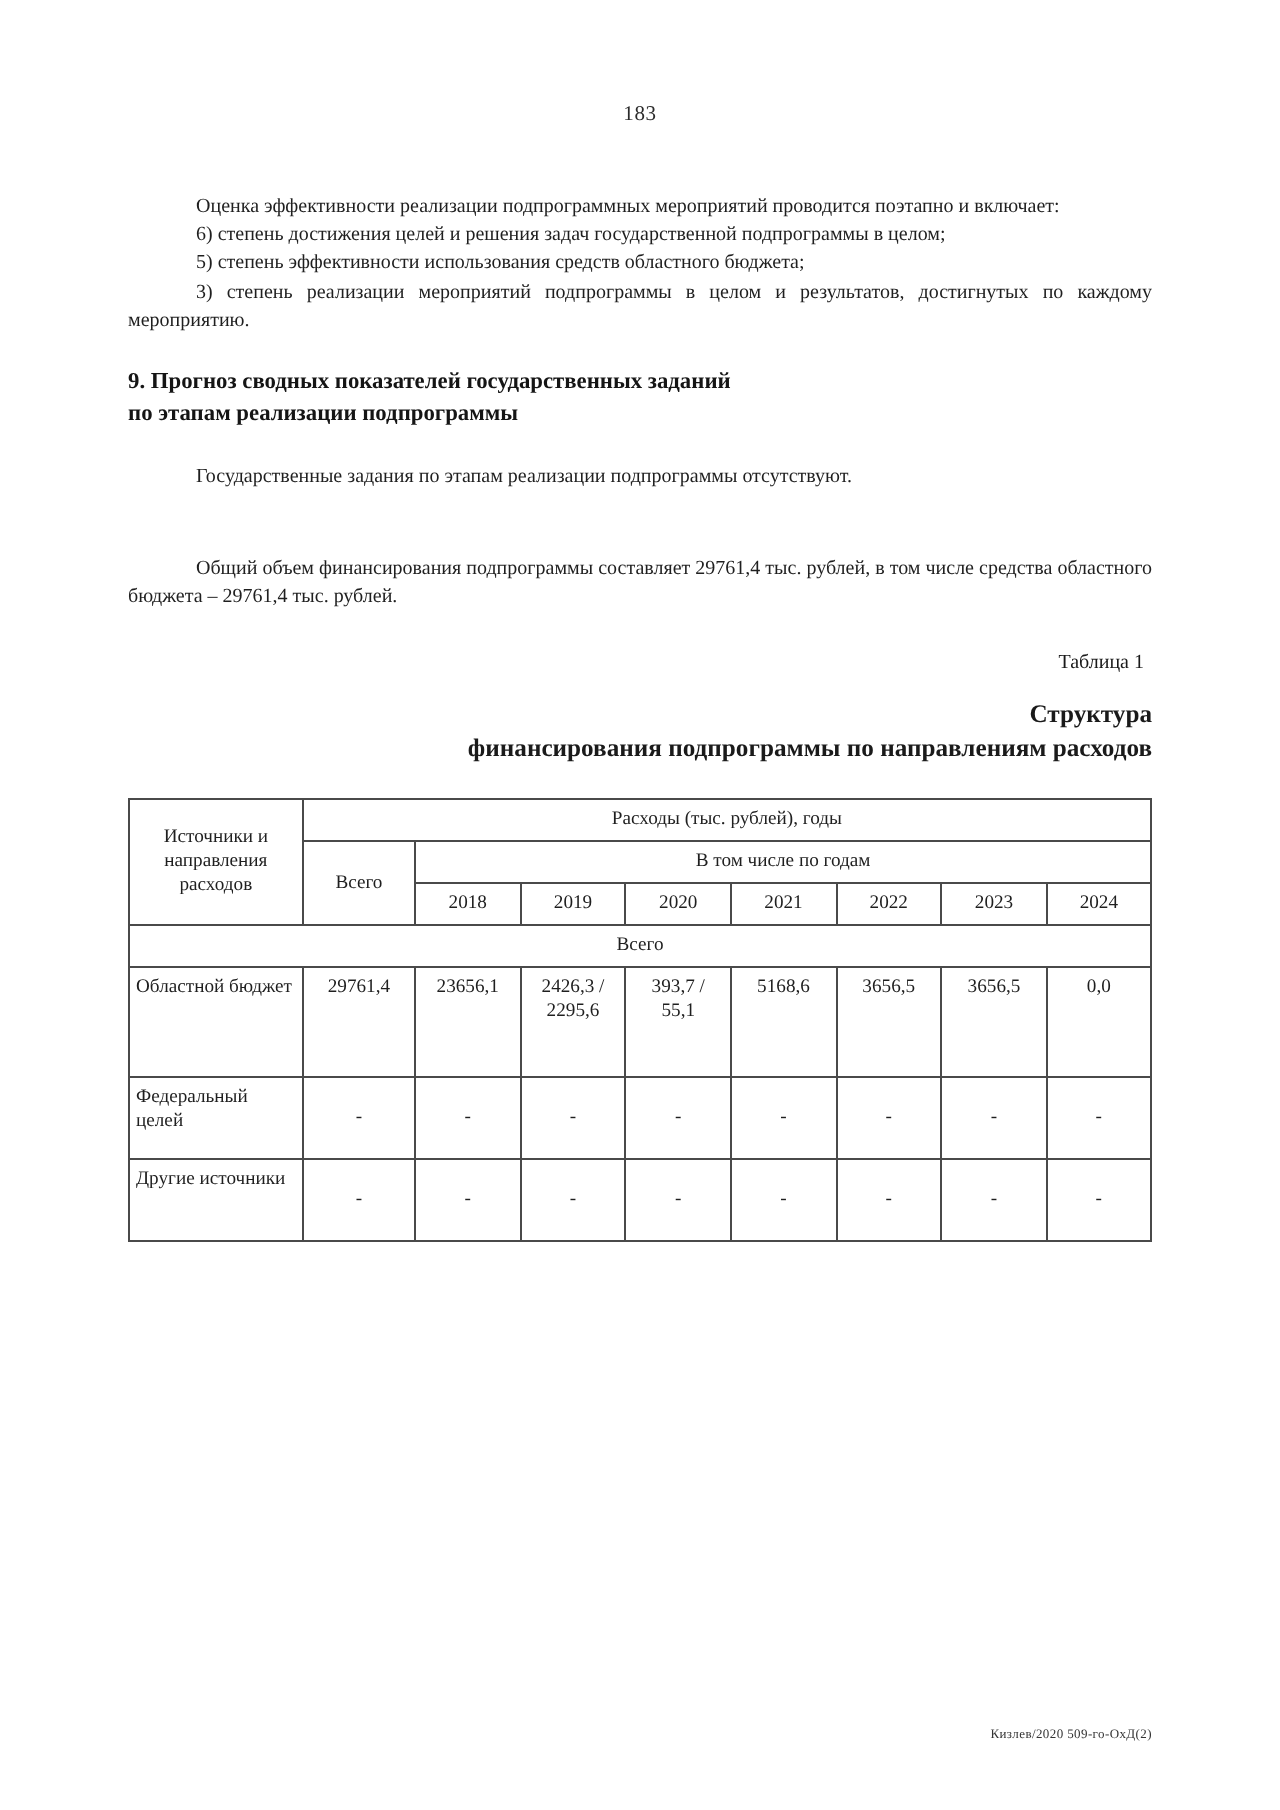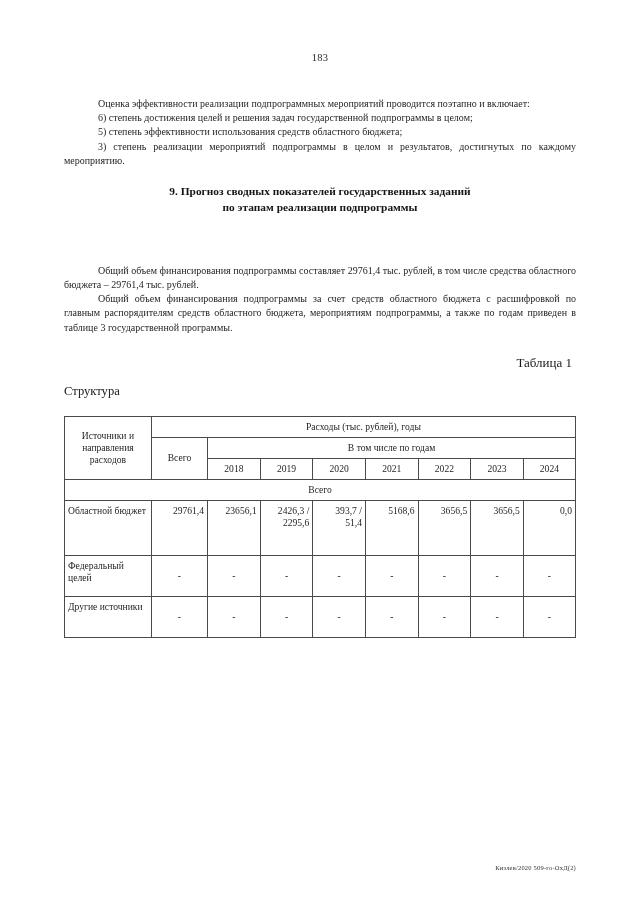--- a/index.html
+++ b/index.html
@@ -31,39 +31,39 @@
   }
   p.body-par {
     margin: 0;
     font-size: 10px;
     line-height: 1.42;
     text-align: justify;
     text-indent: 34px;
     color: #1f1f1f;
   }
   .heading {
-    text-align: center;
+    text-align: left;
     font-weight: bold;
     font-size: 11.4px;
     line-height: 1.4;
     margin: 0;
     color: #151515;
   }
   .sp-12 { height: 12px; }
   .sp-16 { height: 16px; }
   .sp-20 { height: 20px; }
   .table-label {
     text-align: right;
-    font-size: 13px;
+    font-size: 10px;
     margin: 0;
     padding-right: 4px;
   }
   .tbl-title {
-    text-align: left;
-    font-weight: normal;
+    text-align: right;
+    font-weight: bold;
     font-size: 12.6px;
     line-height: 1.35;
     margin: 0;
   }
   table.fin {
     width: 100%;
     border-collapse: collapse;
     font-size: 9.6px;
     color: #1f1f1f;
     table-layout: fixed;
@@ -73,21 +73,21 @@
     padding: 4px 3px;
     vertical-align: top;
     font-weight: normal;
     line-height: 1.25;
   }
   table.fin .c { text-align: center; vertical-align: middle; }
   table.fin .hdr { text-align: center; vertical-align: middle; }
   .rowlabel { text-align: left; padding-left: 4px; margin-left: 48px; }
   .tall { height: 46px; }
   .tall2 { height: 32px; }
-  .num { text-align: right; padding-left: 4px; }
+  .num { text-align: center; padding-left: 4px; }
   .footer-note {
     position: absolute;
     right: 64px;
     bottom: 34px;
     font-size: 6.5px;
     color: #333;
     letter-spacing: 0.2px;
   }
   .ol-line { text-indent: 34px; }
 </style>
@@ -103,36 +103,37 @@
   <p class="body-par ol-line">5) степень эффективности использования средств областного бюджета;</p>
   <p class="body-par ol-line">3) степень реализации мероприятий подпрограммы в целом и результатов, достигнутых по каждому мероприятию.</p>
 
   <div class="sp-16"></div>
 
   <p class="heading">9. Прогноз сводных показателей государственных заданий</p>
   <p class="heading">по этапам реализации подпрограммы</p>
 
   <div class="sp-16"></div>
 
+  <p class="body-par">Государственные задания по этапам реализации подпрограммы отсутствуют.</p>
 
   <div class="sp-16"></div>
 
 
   <div class="sp-16"></div>
 
   <p class="body-par">Общий объем финансирования подпрограммы составляет 29761,4 тыс. рублей, в том числе средства областного бюджета – 29761,4 тыс. рублей.</p>
-  <p class="body-par">Общий объем финансирования подпрограммы за счет средств областного бюджета с расшифровкой по главным распорядителям средств областного бюджета, мероприятиям подпрограммы, а также по годам приведен в таблице 3 государственной программы.</p>
 
   <div class="sp-20"></div>
 
   <p class="table-label">Таблица 1</p>
 
   <div class="sp-12"></div>
 
   <p class="tbl-title">Структура</p>
+  <p class="tbl-title">финансирования подпрограммы по направлениям расходов</p>
 
   <div class="sp-16"></div>
 
   <table class="fin">
     <colgroup>
       <col style="width:17%">
       <col style="width:11%">
       <col style="width:10.3%">
       <col style="width:10.3%">
       <col style="width:10.3%">
@@ -163,21 +164,21 @@
     <tbody>
       <tr>
         <td class="c" colspan="9">Всего</td>
       </tr>
 
       <tr>
         <td class="rowlabel tall">Областной бюджет</td>
         <td class="num">29761,4</td>
         <td class="num">23656,1</td>
         <td class="num">2426,3 / 2295,6</td>
-        <td class="num">393,7 / 51,4</td>
+        <td class="num">393,7 / 55,1</td>
         <td class="num">5168,6</td>
         <td class="num">3656,5</td>
         <td class="num">3656,5</td>
         <td class="num">0,0</td>
       </tr>
 
       <tr>
         <td class="rowlabel tall2">Федеральный целей</td>
         <td class="c">-</td>
         <td class="c">-</td>

